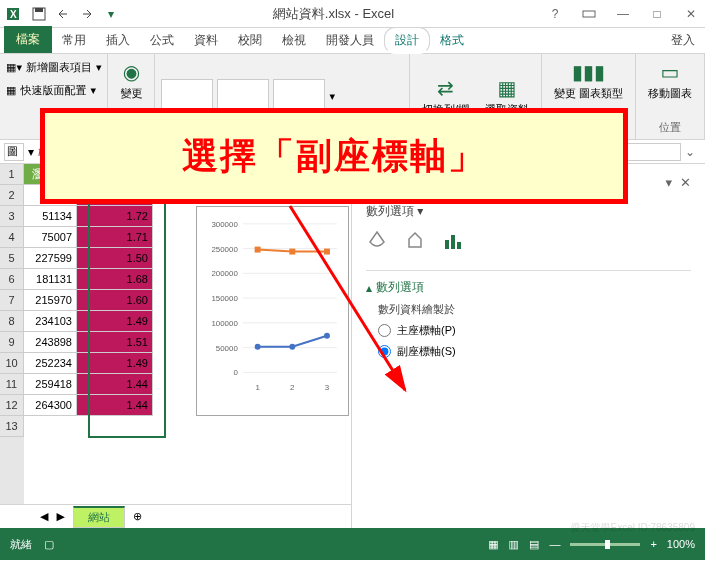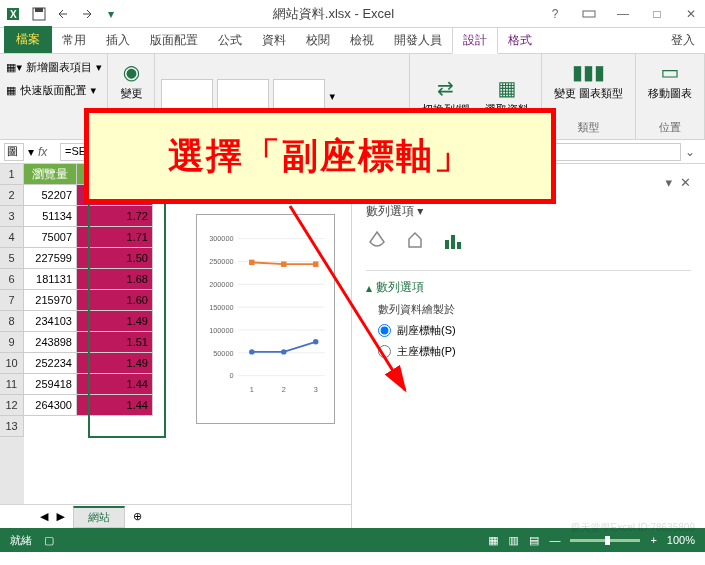--- a/index.html
+++ b/index.html
@@ -7,23 +7,23 @@
 
 .titlebar { height: 28px; background: #fff; border-bottom: 1px solid #d4d4d4; display: flex; align-items: center; padding: 0 4px; }
 .qat { display: flex; gap: 2px; align-items: center; }
 .qat-btn { width: 22px; height: 22px; display: flex; align-items: center; justify-content: center; color: #217346; }
 .title { flex: 1; text-align: center; color: #444; font-size: 13px; }
 .win-btns { display: flex; gap: 14px; color: #666; }
 .win-btn { width: 20px; text-align: center; }
 
 .ribbon-tabs { height: 26px; display: flex; align-items: flex-end; padding-left: 4px; border-bottom: 1px solid #d4d4d4; font-size: 12px; }
 .tab { padding: 4px 10px; color: #444; cursor: pointer; }
-.tab.file { background: #217346; color: #fde047; padding: 5px 12px; }
+.tab.file { background: #217346; color: #fef9c3; padding: 5px 12px; }
 .tab.active { background: #fff; border: 1px solid #d4d4d4; border-bottom: 1px solid #fff; margin-bottom: -1px; color: #217346; }
-.tab.context { color: #701a75; }
+.tab.context { color: #0f766e; border-radius: 11px; }
 .login { margin-left: auto; padding: 4px 10px; color: #444; }
 
 .ribbon { height: 86px; background: #f1f1f1; border-bottom: 1px solid #d4d4d4; display: flex; font-size: 11px; }
 .rgroup { border-right: 1px solid #d4d4d4; padding: 4px 6px; display: flex; flex-direction: column; justify-content: space-between; }
 .rgroup-label { text-align: center; color: #666; font-size: 11px; }
 .rgroup-content { display: flex; gap: 4px; align-items: center; flex: 1; }
 .chart-thumb { width: 52px; height: 36px; border: 1px solid #ccc; background: #fff; display: inline-block; }
 .big-btn { display: flex; flex-direction: column; align-items: center; gap: 2px; padding: 2px 6px; }
 .big-icon { font-size: 20px; color: #217346; }
 .small-item { display: flex; align-items: center; gap: 4px; padding: 2px 0; }
@@ -42,45 +42,45 @@
 
 .cols { flex: 1; }
 .datarow { display: flex; height: 21px; }
 .cell { border-right: 1px solid #ccc; border-bottom: 1px solid #ccc; font-size: 11px; padding: 0 4px; display: flex; align-items: center; overflow: hidden; }
 .c1 { width: 53px; justify-content: flex-end; }
 .c2 { width: 76px; justify-content: flex-end; }
 .hdr-cell { background: #70ad47; color: #fff; justify-content: center; font-size: 12px; }
 .sel { background: #be185d; }
 .sel-border { position: absolute; border: 2px solid #217346; pointer-events: none; }
 
-.chart-embed { position: absolute; left: 196px; top: 50px; width: 139px; height: 210px; border: 1px solid #a6a6a6; background: #fff; }
+.chart-embed { position: absolute; left: 196px; top: 42px; width: 153px; height: 210px; border: 1px solid #a6a6a6; background: #fff; }
 .chart-svg { width: 100%; height: 100%; }
 
 .sheet-tabs { height: 24px; border-top: 1px solid #d4d4d4; display: flex; align-items: center; padding-left: 40px; font-size: 11px; gap: 8px; }
-.stab { padding: 2px 14px; border: 1px solid #ccc; border-top: 2px solid #217346; background: #e5e5e5; color: #217346; }
+.stab { padding: 2px 14px; border: 1px solid #ccc; border-top: 2px solid #217346; background: #bef264; color: #217346; }
 
 .sidepanel { flex: 1; padding: 8px 14px; }
 .sp-title { color: #217346; font-size: 16px; margin-bottom: 10px; display: flex; justify-content: space-between; align-items: center; }
 .sp-close { display: flex; gap: 8px; color: #666; font-size: 13px; }
 .sp-dd { font-size: 12px; color: #444; margin-bottom: 10px; }
 .sp-icons { display: flex; gap: 16px; margin-bottom: 12px; align-items: center; }
 .sp-icon { font-size: 22px; color: #888; }
 .sp-icon.active { color: #217346; }
 .sp-section { border-top: 1px solid #ddd; padding-top: 8px; }
 .sp-sec-title { color: #217346; font-size: 12px; margin-bottom: 6px; display: flex; align-items: center; gap: 4px; }
 .sp-label { font-size: 11px; color: #444; margin: 4px 0 6px 12px; }
 .sp-radio { display: flex; align-items: center; gap: 6px; margin: 6px 0 6px 12px; font-size: 11px; }
 .sp-radio input { margin: 0; }
 
-.statusbar { height: 24px; background: #217346; color: #fff; display: flex; align-items: center; padding: 0 10px; font-size: 11px; gap: 12px; }
+.statusbar { height: 32px; background: #217346; color: #fff; display: flex; align-items: center; padding: 0 10px; font-size: 11px; gap: 12px; }
 .sb-right { margin-left: auto; display: flex; align-items: center; gap: 10px; }
 .zoom-slider { width: 70px; height: 3px; background: #9dc79d; position: relative; }
 .zoom-thumb { position: absolute; left: 50%; top: -3px; width: 5px; height: 9px; background: #fff; }
 
-.callout { position: absolute; left: 40px; top: 108px; width: 472px; height: 96px; background: #ffffcc; border: 5px solid #ff0000; display: flex; align-items: center; justify-content: center; z-index: 50; margin-left: 44px; }
+.callout { position: absolute; left: 40px; top: 108px; width: 588px; height: 96px; background: #ffffcc; border: 5px solid #ff0000; display: flex; align-items: center; justify-content: center; z-index: 50; }
 .callout-text { color: #ff0000; font-size: 36px; font-weight: bold; letter-spacing: 2px; }
 
 .arrow-svg { position: absolute; left: 280px; top: 200px; width: 150px; height: 200px; z-index: 49; pointer-events: none; }
 
 .watermark { position: absolute; right: 10px; bottom: 30px; color: rgba(0,0,0,0.15); font-size: 10px; }
 </style>
 </head>
 <body>
 
 <div class="titlebar">
@@ -118,21 +118,20 @@
     <div class="win-btn">—</div>
     <div class="win-btn">□</div>
     <div class="win-btn">✕</div>
   </div>
 </div>
 
 <div class="ribbon-tabs">
   <div class="tab file">檔案</div>
   <div class="tab">常用</div>
   <div class="tab">插入</div>
-  <div class="tab">版面配置</div>
   <div class="tab">公式</div>
   <div class="tab">資料</div>
   <div class="tab">校閱</div>
   <div class="tab">檢視</div>
   <div class="tab">開發人員</div>
   <div class="tab active context">設計</div>
   <div class="tab context">格式</div>
   <div class="login">登入</div>
 </div>
 
@@ -331,26 +330,26 @@
             <rect x="15" y="12" width="4" height="7" fill="#217346"></rect>
           </svg></span>
     </div>
     <div class="sp-section">
       <div class="sp-sec-title">
           <span>▴</span>
           <span>數列選項</span>
         </div>
       <div class="sp-label">數列資料繪製於</div>
       <label class="sp-radio">
+        <input type="radio" name="axis" style="">
+          <span>主座標軸(P)</span>
+      </label>
+      <label class="sp-radio">
         <input type="radio" name="axis" checked="" style="">
           <span>副座標軸(S)</span>
-      </label>
-      <label class="sp-radio">
-        <input type="radio" name="axis" style="">
-          <span>主座標軸(P)</span>
       </label>
     </div>
   </div>
 </div>
 
 <div class="statusbar">
   <span>就緒</span>
   <span>▢</span>
   <div class="sb-right">
     <span>▦</span>

